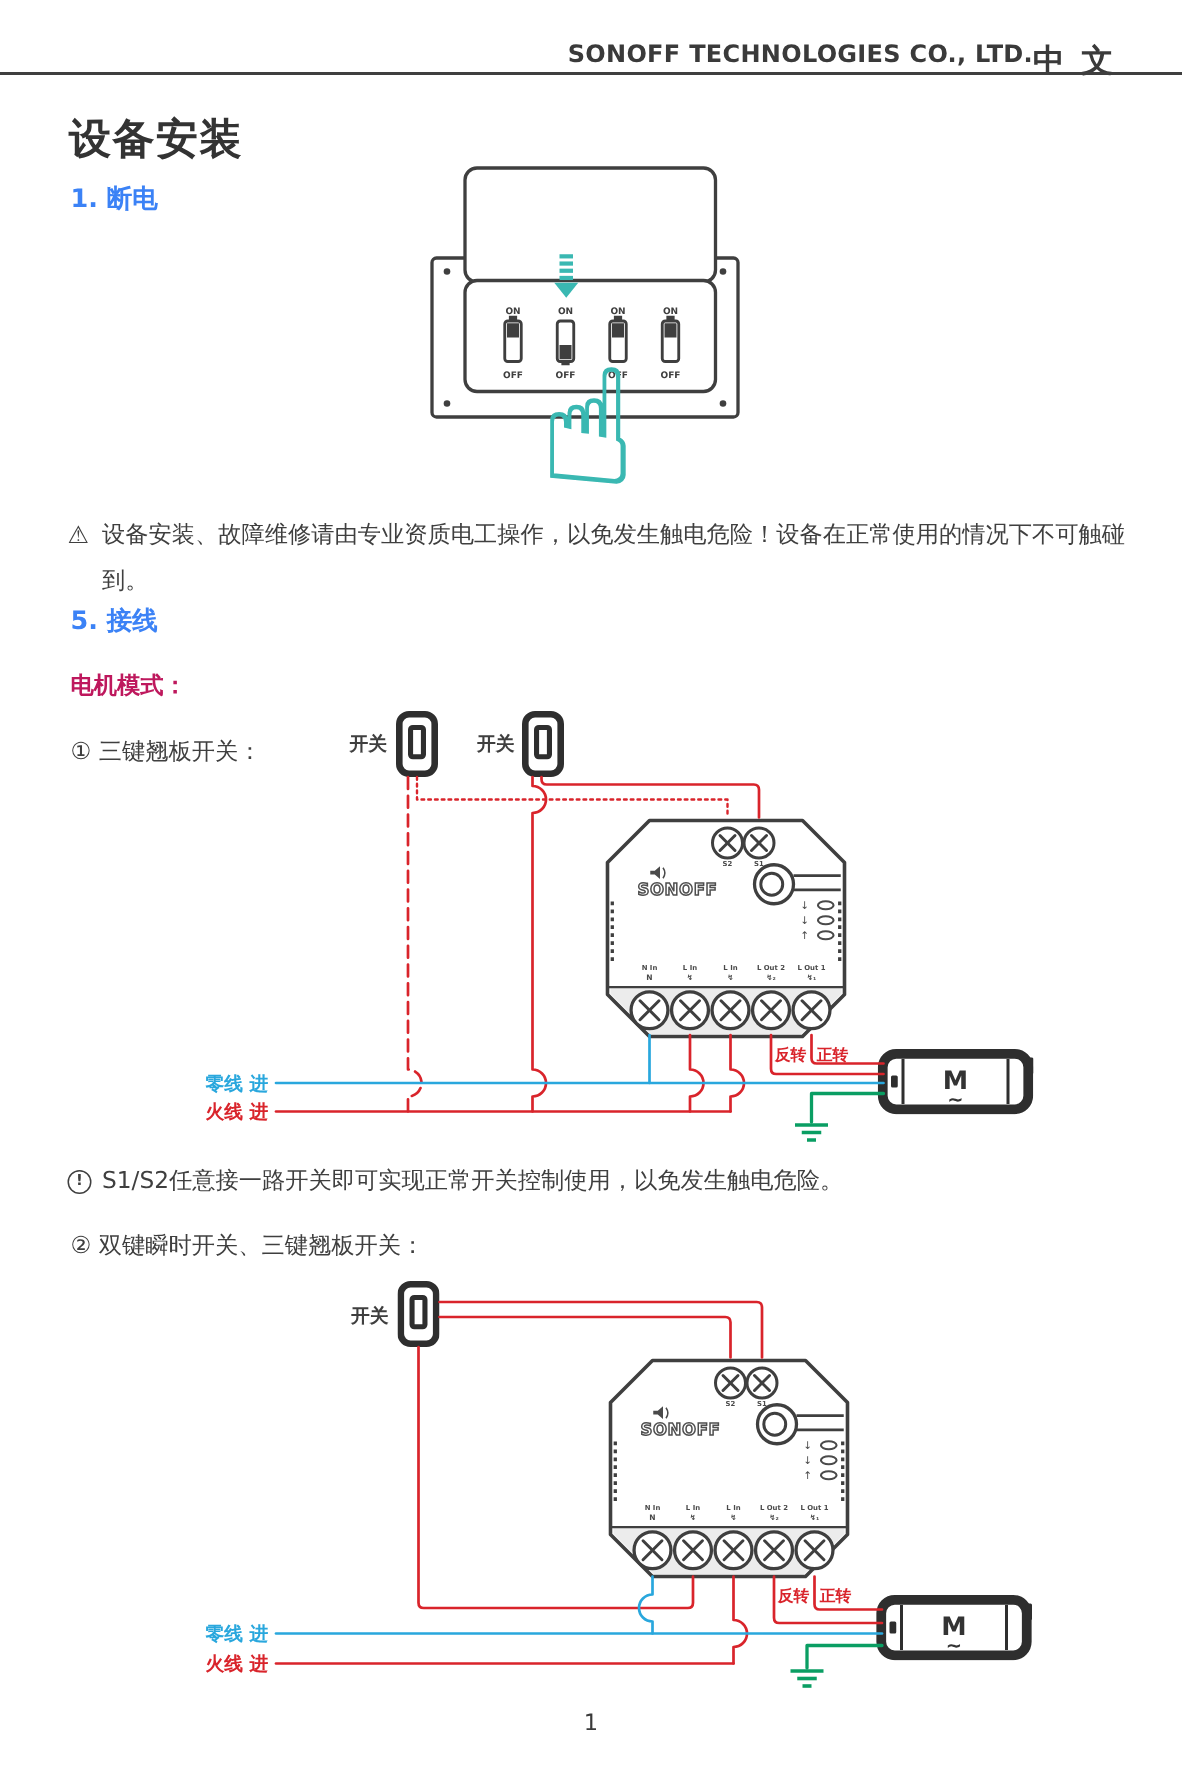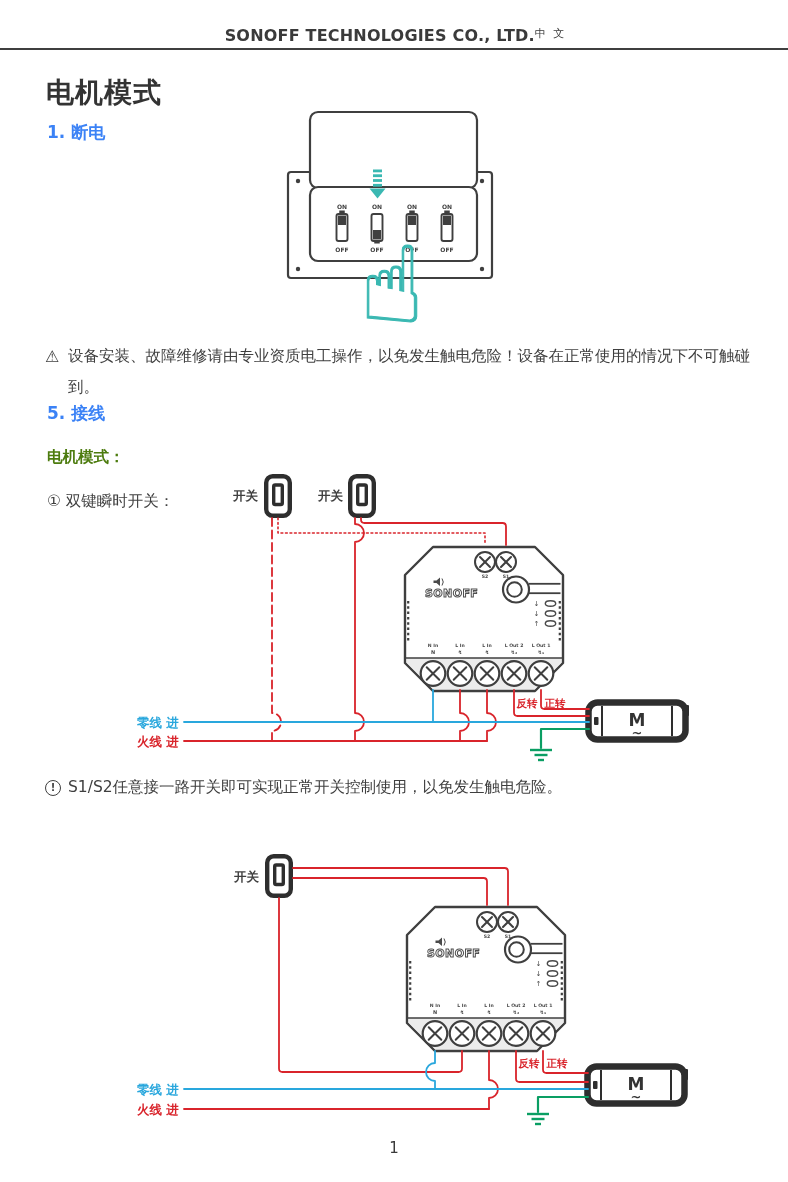--- a/index.html
+++ b/index.html
@@ -1,27 +1,27 @@
 <!DOCTYPE html>
 <html><head>
 <meta charset="utf-8">
 <style>
   html,body{margin:0;padding:0;background:#e8e8e8;}
   .page{position:relative;width:788px;height:1182px;background:#ffffff;overflow:hidden;
         font-family:"DejaVu Sans",sans-serif;color:#3a3a3a;}
-  .hdr{position:absolute;left:47px;right:44px;top:26px;display:flex;justify-content:center;}
+  .hdr{position:absolute;left:47px;right:44px;top:26px;display:flex;justify-content:flex-end;}
   .hdr .co{font-size:16px;font-weight:bold;letter-spacing:.2px;color:#3a3a3a;}
-  .hdr .lang{font-size:11px;font-weight:normal;letter-spacing:2px;color:#3a3a3a;}
+  .hdr .lang{font-size:21px;font-weight:bold;letter-spacing:2px;color:#3a3a3a;}
   .rule{position:absolute;left:0;top:48px;width:788px;height:2px;background:#3f3f3f;}
   .title{position:absolute;left:46px;top:74px;font-size:28px;font-weight:bold;letter-spacing:1px;color:#333;}
   .h-step{position:absolute;font-size:17px;font-weight:bold;color:#3b82f6;}
   .warn{position:absolute;left:45px;top:341px;width:692px;font-size:15.5px;line-height:31px;
         padding-left:23px;color:#3f3f3f;}
   .warn .wicon{position:absolute;left:0;top:0;font-size:16px;color:#3f3f3f;}
-  .mode{position:absolute;left:47px;top:447px;font-size:15.5px;font-weight:bold;color:#4d7c0f;}
+  .mode{position:absolute;left:47px;top:447px;font-size:15.5px;font-weight:bold;color:#be185d;}
   .figcap{position:absolute;left:47px;font-size:15.5px;color:#3f3f3f;}
   .note{position:absolute;left:45px;top:777px;font-size:15.5px;color:#3f3f3f;display:flex;align-items:flex-start;}
   .note .nicon{flex:0 0 auto;width:14px;height:14px;border:1.6px solid #3f3f3f;border-radius:50%;
         font-size:10px;font-weight:bold;line-height:14px;text-align:center;margin:3px 7px 0 0;color:#3f3f3f;}
   .pgnum{position:absolute;left:0;right:0;top:1139px;text-align:center;font-size:15px;color:#3a3a3a;}
   svg.diagrams{position:absolute;left:0;top:0;width:788px;height:1182px;}
   svg text{font-family:"DejaVu Sans",sans-serif;}
   .wr{fill:none;stroke:#d9242b;stroke-width:1.8;stroke-linecap:round;stroke-linejoin:round;}
   .wb{fill:none;stroke:#29a7dd;stroke-width:1.8;stroke-linecap:round;stroke-linejoin:round;}
   .wg{fill:none;stroke:#0a9e63;stroke-width:2.2;stroke-linecap:round;stroke-linejoin:round;}
@@ -36,37 +36,38 @@
 <body>
 
 <div class="page">
 
   <div class="hdr">
     <span class="co">SONOFF TECHNOLOGIES CO., LTD.</span>
     <span class="lang">中 文</span>
   </div>
   <div class="rule"></div>
 
-  <div class="title">电机模式</div>
+  <div class="title">设备安装</div>
   <div class="h-step" style="left:47px;top:121px;">1. 断电</div>
 
   <div class="warn">
     <span class="wicon">⚠</span>
     <span>设备安装、故障维修请由专业资质电工操作，以免发生触电危险！设备在正常使用的情况下不可触碰到。</span>
   </div>
 
   <div class="h-step" style="left:47px;top:402px;">5. 接线</div>
   <div class="mode">电机模式：</div>
-  <div class="figcap" style="top:491px;">① 双键瞬时开关：</div>
+  <div class="figcap" style="top:491px;">① 三键翘板开关：</div>
 
   <div class="note">
     <span class="nicon">!</span>
     <span>S1/S2任意接一路开关即可实现正常开关控制使用，以免发生触电危险。</span>
   </div>
 
+  <div class="figcap" style="top:820px;">② 双键瞬时开关、三键翘板开关：</div>
 
   <div class="pgnum">1</div>
 
   <svg class="diagrams" viewBox="0 0 788 1182">
     <defs>
 
       <symbol id="sym-switch" viewBox="0 0 28 44">
         <rect x="2.2" y="2.2" width="23.6" height="39.6" rx="6.5" fill="#fff" stroke="#2e2e2e" stroke-width="4.4"></rect>
         <rect x="9.7" y="11" width="8.6" height="19.5" rx="1.5" fill="#fff" stroke="#2e2e2e" stroke-width="3.4"></rect>
       </symbol>

